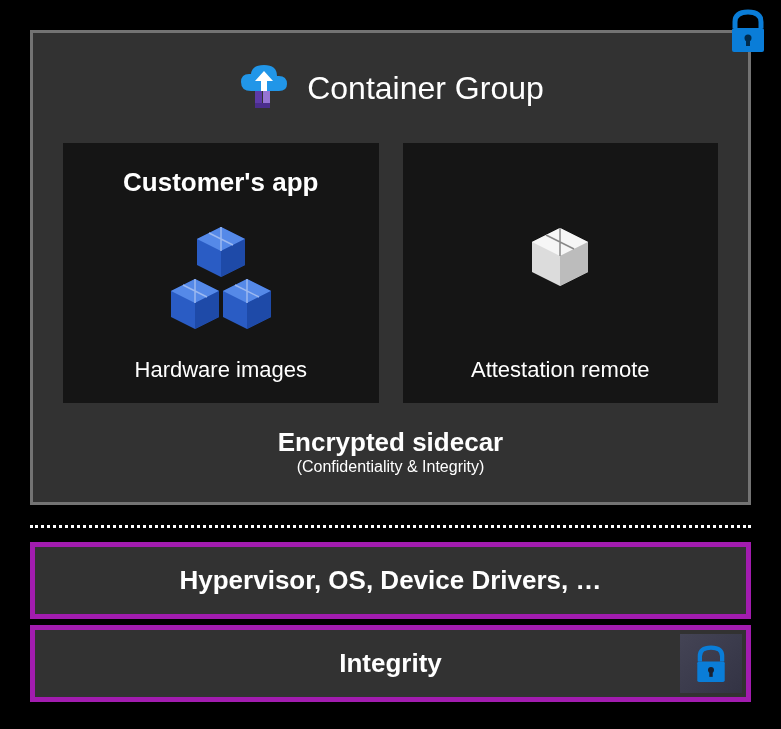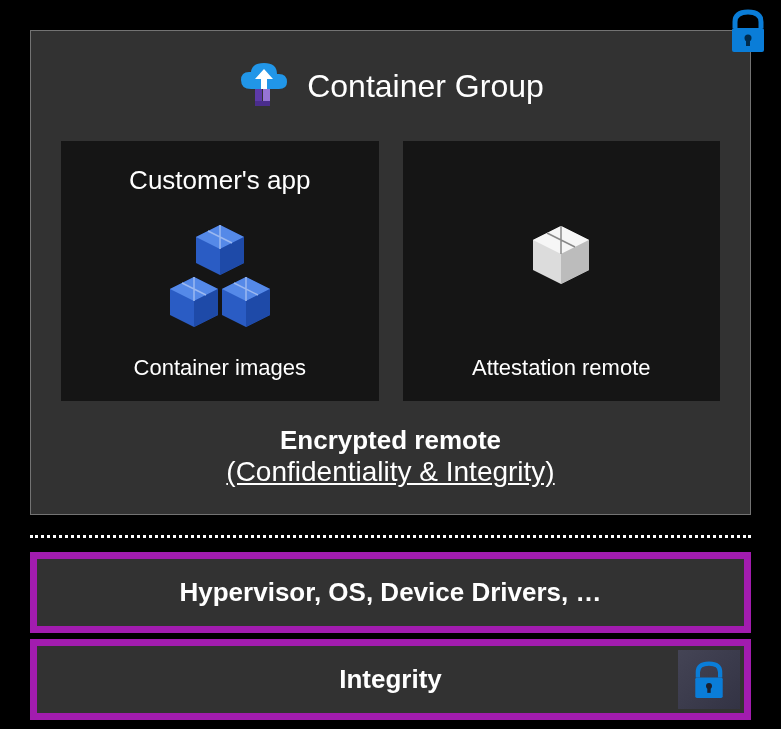--- a/index.html
+++ b/index.html
@@ -16,21 +16,21 @@
       position: relative;
       padding: 30px;
     }
     .lock-top {
       position: absolute;
       top: 8px;
       right: 12px;
       z-index: 10;
     }
     .container-group {
-      border: 1px solid #737373;
+      border: 3px solid #737373;
       background: #323232;
       padding: 20px 30px 0 30px;
       position: relative;
     }
     .group-header {
       display: flex;
       align-items: center;
       justify-content: center;
       gap: 16px;
       margin-bottom: 28px;
@@ -50,21 +50,21 @@
       background: #151515;
       flex: 1;
       padding: 24px 16px 20px 16px;
       display: flex;
       flex-direction: column;
       align-items: center;
       min-height: 260px;
     }
     .box-title {
       font-size: 26px;
-      font-weight: 400;
+      font-weight: 700;
       margin-bottom: 18px;
       line-height: 1.2;
     }
     .icon-area {
       flex: 1;
       display: flex;
       align-items: center;
       justify-content: center;
     }
     .box-subtitle {
@@ -75,31 +75,30 @@
     }
     .memory-row {
       text-align: center;
       padding: 24px 0 26px 0;
     }
     .memory-title {
       font-size: 26px;
       font-weight: 600;
     }
     .memory-sub {
-      font-size: 28px;
+      font-size: 16px;
       font-weight: 300;
-      text-decoration: underline;
     }
     .dotted-line {
       border-top: 3px dotted #fff;
       margin: 20px 0 14px 0;
     }
     .layer {
       background: #323232;
-      border: 7px solid #a21caf;
+      border: 5px solid #a21caf;
       text-align: center;
       padding: 18px 0;
       font-size: 26px;
       font-weight: 600;
       margin-bottom: 6px;
       position: relative;
     }
     .lock-hw {
       position: absolute;
       right: 4px;
@@ -159,40 +158,40 @@
           </g>
 
           <g transform="translate(96,82)">
             <path d="M 0 -24 L 24 -12 L 24 14 L 0 26 L -24 14 L -24 -12 Z" fill="#2a5cc4"></path>
             <path d="M 0 -24 L 24 -12 L 0 0 L -24 -12 Z" fill="#5589e8"></path>
             <path d="M 0 0 L 24 -12 L 24 14 L 0 26 Z" fill="#1e4aa8"></path>
             <path d="M -12 -18 L 12 -6 M 0 -24 L 0 0" stroke="#9bb8f0" stroke-width="1.5"></path>
           </g>
         </svg>
       </div>
-      <div class="box-subtitle">Container images</div>
+      <div class="box-subtitle">Hardware images</div>
     </div>
 
     <div class="dark-box">
       <div class="icon-area">
         <svg width="70" height="70" viewBox="0 0 70 70">
           <g transform="translate(35,35)">
             <path d="M 0 -28 L 28 -14 L 28 16 L 0 30 L -28 16 L -28 -14 Z" fill="#dcdcdc"></path>
             <path d="M 0 -28 L 28 -14 L 0 0 L -28 -14 Z" fill="#f6f6f6"></path>
             <path d="M 0 0 L 28 -14 L 28 16 L 0 30 Z" fill="#bcbcbc"></path>
             <path d="M -14 -21 L 14 -7 M 0 -28 L 0 0" stroke="#888" stroke-width="1.5"></path>
           </g>
         </svg>
       </div>
       <div class="box-subtitle">Attestation remote</div>
     </div>
   </div>
 
   <div class="memory-row">
-    <div class="memory-title">Encrypted remote</div>
+    <div class="memory-title">Encrypted sidecar</div>
     <div class="memory-sub">(Confidentiality &amp; Integrity)</div>
   </div>
 </div>
 
 <div class="dotted-line"></div>
 
 <div class="layer">
   <span>Hypervisor, OS, Device Drivers, …</span>
 </div>
 

